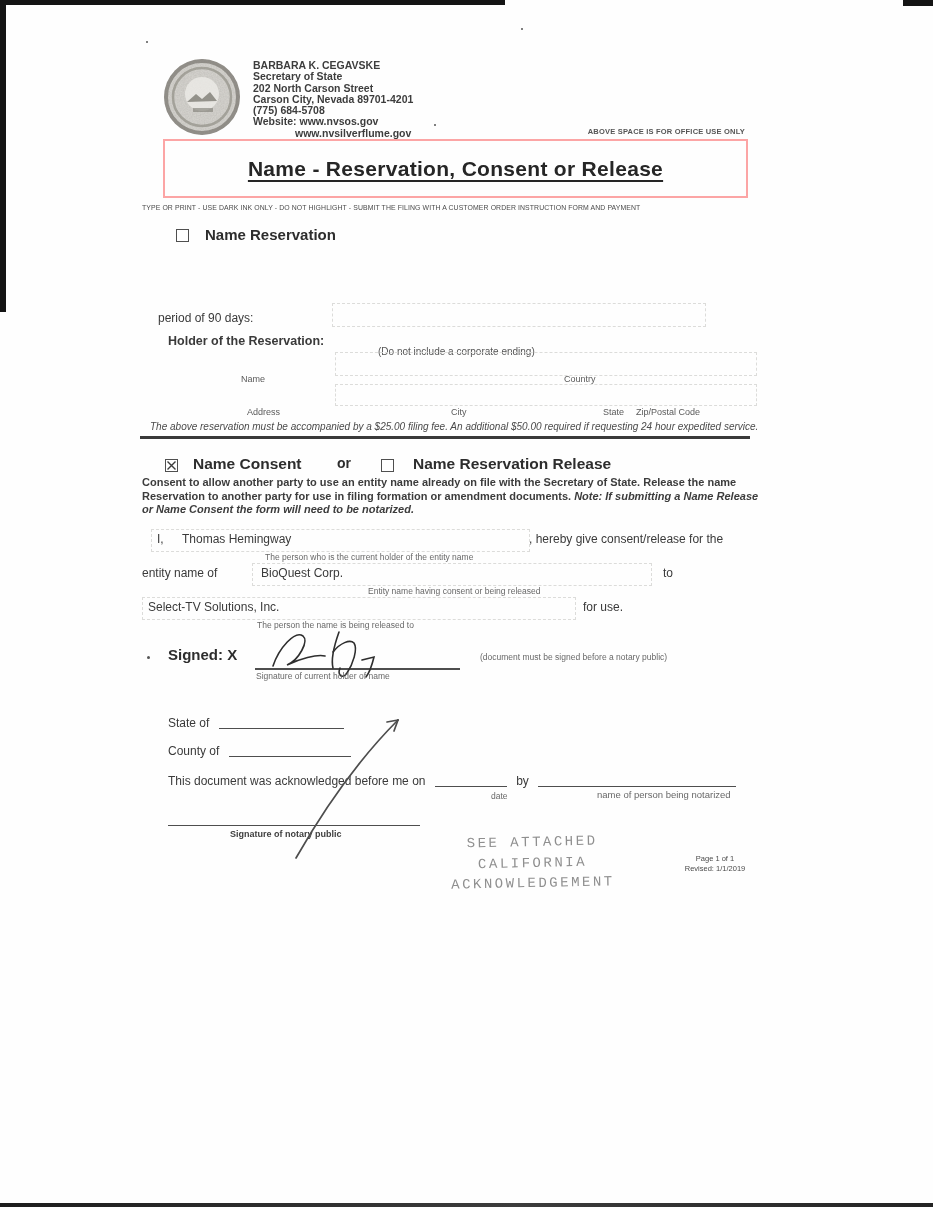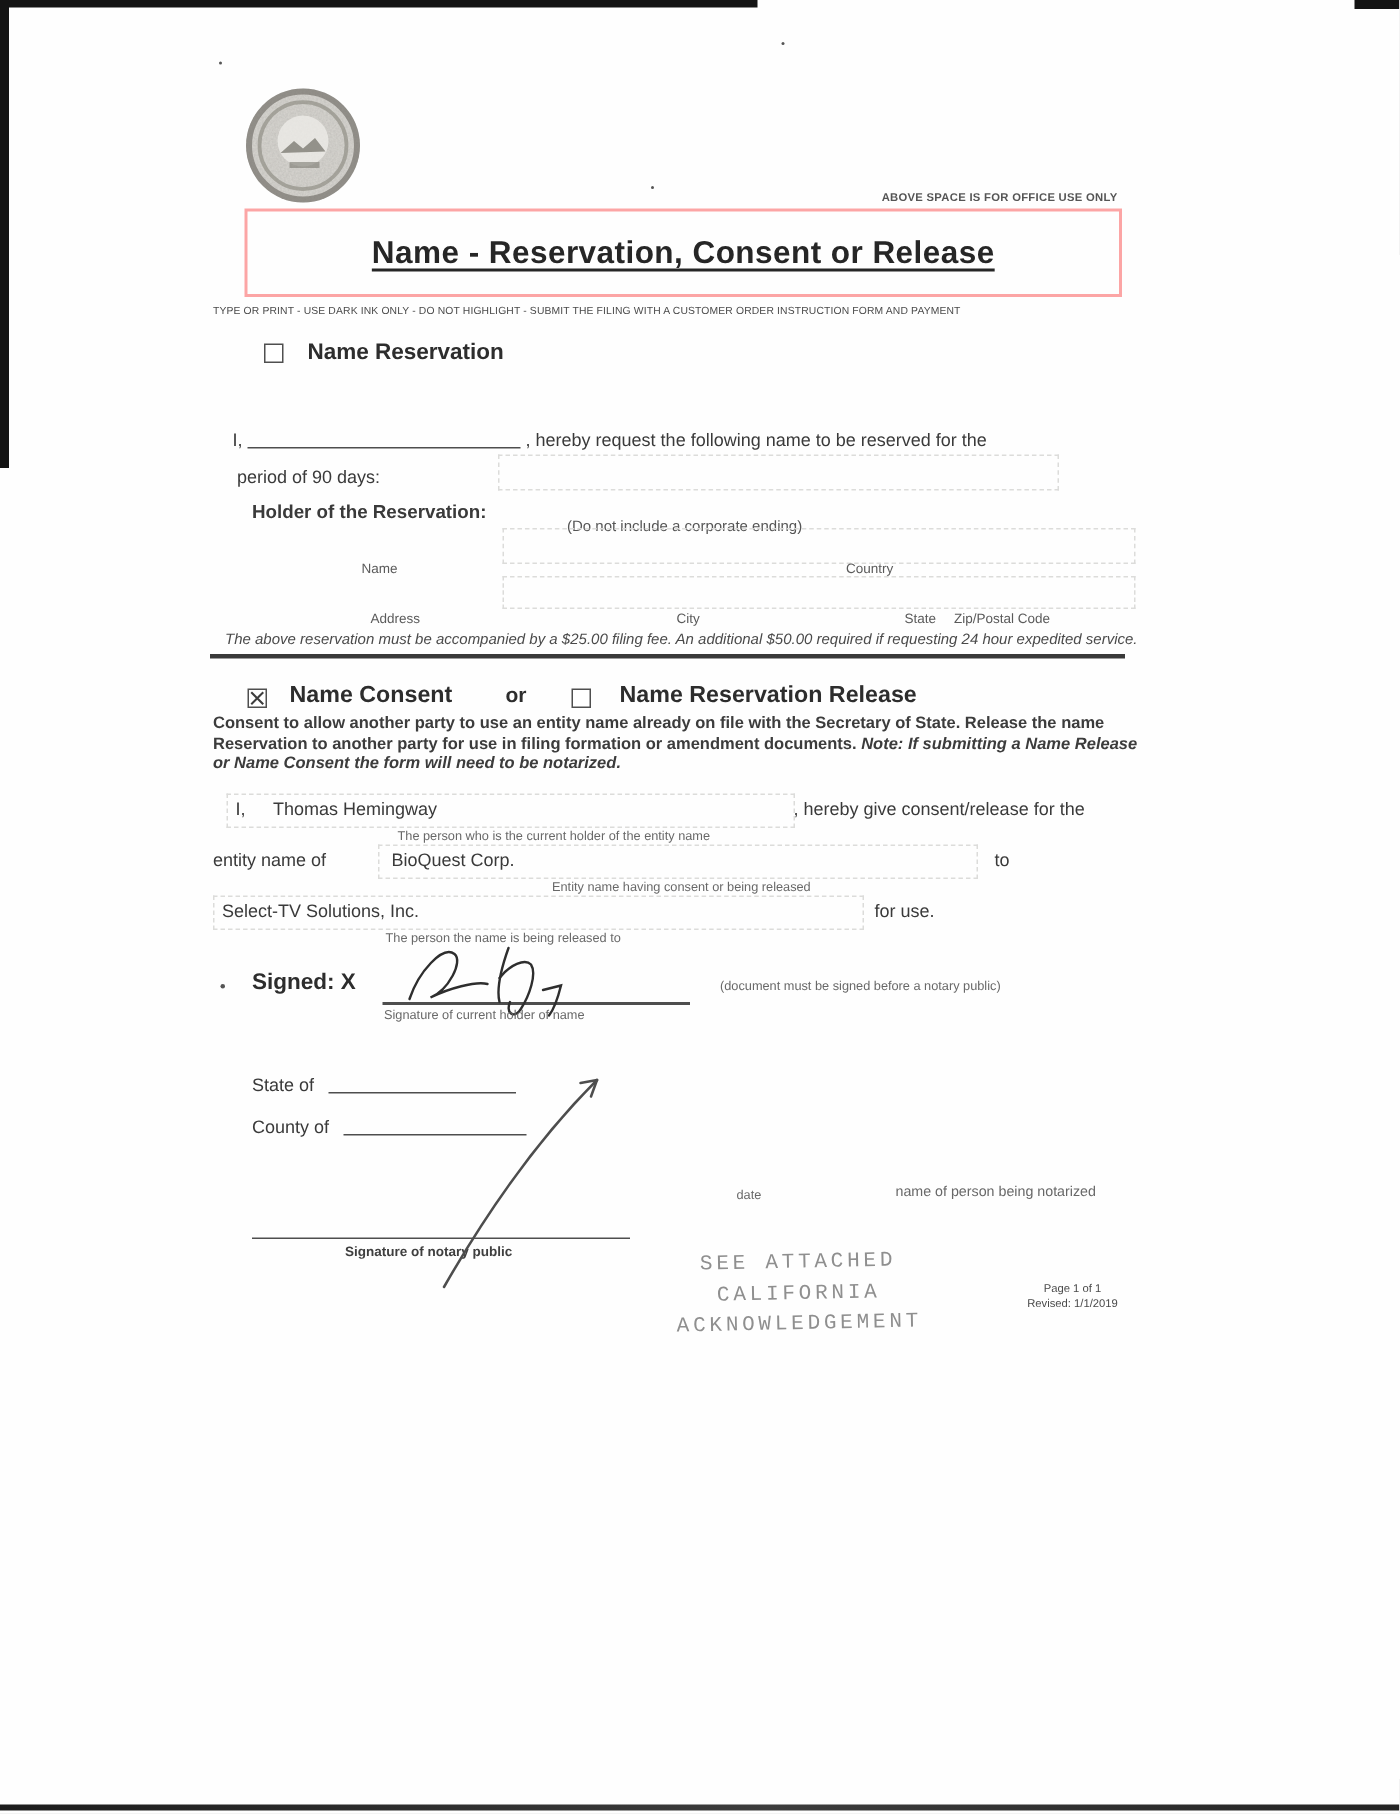--- a/index.html
+++ b/index.html
@@ -78,38 +78,42 @@
         <rect width="78" height="78" filter="url(#sealnoise)" opacity="0.55"></rect>
         <circle cx="39" cy="39" r="37" fill="none" stroke="#6e6c65" stroke-width="6" opacity="0.65"></circle>
         <circle cx="39" cy="39" r="29" fill="none" stroke="#87857c" stroke-width="2.5" opacity="0.6"></circle>
         <circle cx="39" cy="36" r="17" fill="#efeee9" opacity="0.75"></circle>
         <path d="M24 44 l9 -8 6 5 8 -7 7 9 -30 1z" fill="#6f6d65" opacity="0.7"></path>
         <path d="M30 50 h20 v4 h-20z" fill="#7c7a72" opacity="0.6"></path>
       </g>
     </svg>
   </div>
 
+  <div class="abs" style="left:253px;top:60px;">
+    <div class="hdr-line">BARBARA K. CEGAVSKE</div>
+    <div class="hdr-line">Secretary of State</div>
+    <div class="hdr-line">202 North Carson Street</div>
+    <div class="hdr-line">Carson City, Nevada 89701-4201</div>
+    <div class="hdr-line">(775) 684-5708</div>
+    <div class="hdr-line">Website: www.nvsos.gov</div>
+    <div class="hdr-line" style="padding-left:42px;">www.nvsilverflume.gov</div>
+  </div>
 
   <div class="abs office-use" style="left:495px;top:127px;width:250px;text-align:right;">ABOVE SPACE IS FOR OFFICE USE ONLY</div>
 
   <div class="abs title-box">
     <span class="title-text">Name - Reservation, Consent or Release</span>
   </div>
 
   <div class="abs type-print" style="left:142px;top:204px;">TYPE OR PRINT - USE DARK INK ONLY - DO NOT HIGHLIGHT - SUBMIT THE FILING WITH A CUSTOMER ORDER INSTRUCTION FORM AND PAYMENT</div>
 
   <div class="cb" style="left:176px;top:229px;"></div>
   <div class="abs sec-head" style="left:205px;top:226px;">Name Reservation</div>
 
 
-  <div class="abs formline" style="left:155px;top:286px;">
-    <span>I,</span>
-    <span class="blank" style="width:182px;"></span>
-    <span>, hereby  request the following name to be reserved for the</span>
-  </div>
   <div class="abs formline" style="left:158px;top:311px;">period of 90 days:</div>
 
   <div class="fieldbox" style="left:332px;top:303px;width:372px;height:22px;"></div>
   <div class="abs" style="left:378px;top:346px;font-size:10px;color:#555;">(Do not include a corporate ending)</div>
 
   <div class="abs formline bold" style="left:168px;top:334px;font-size:12.5px;">Holder of the Reservation:</div>
 
   <div class="fieldbox" style="left:335px;top:352px;width:420px;height:22px;"></div>
   <div class="lab" style="left:229px;top:374px;">Name</div>
   <div class="lab" style="left:552px;top:374px;">Country</div>
@@ -170,20 +174,26 @@
 
   <div class="abs formline" style="left:168px;top:716px;">
     <span>State of</span>
     <span class="blank" style="width:125px;margin-left:6px;"></span>
   </div>
   <div class="abs formline" style="left:168px;top:744px;">
     <span>County of</span>
     <span class="blank" style="width:122px;margin-left:6px;"></span>
   </div>
 
+  <div class="abs formline" style="left:168px;top:774px;">
+    <span>This document was acknowledged before me on</span>
+    <span class="blank" style="width:72px;margin:0 6px;"></span>
+    <span>by</span>
+    <span class="blank" style="width:198px;margin-left:6px;"></span>
+  </div>
   <div class="cap" style="left:491px;top:791px;">date</div>
   <div class="cap" style="left:597px;top:789px;font-size:9.5px;">name of person being notarized</div>
 
   <div class="blank-abs" style="left:168px;top:805px;width:252px;height:20px;"></div>
   <div class="abs notary-cap" style="left:230px;top:829px;">Signature of notary public</div>
 
   <svg class="ink" style="left:278px;top:708px;" width="140" height="160">
     <g fill="none" stroke="#4d4d4d" stroke-width="1.7" stroke-linecap="round">
       <path d="M18 150 Q66 66 120 12"></path>
       <path d="M120 12 L109 14"></path>

